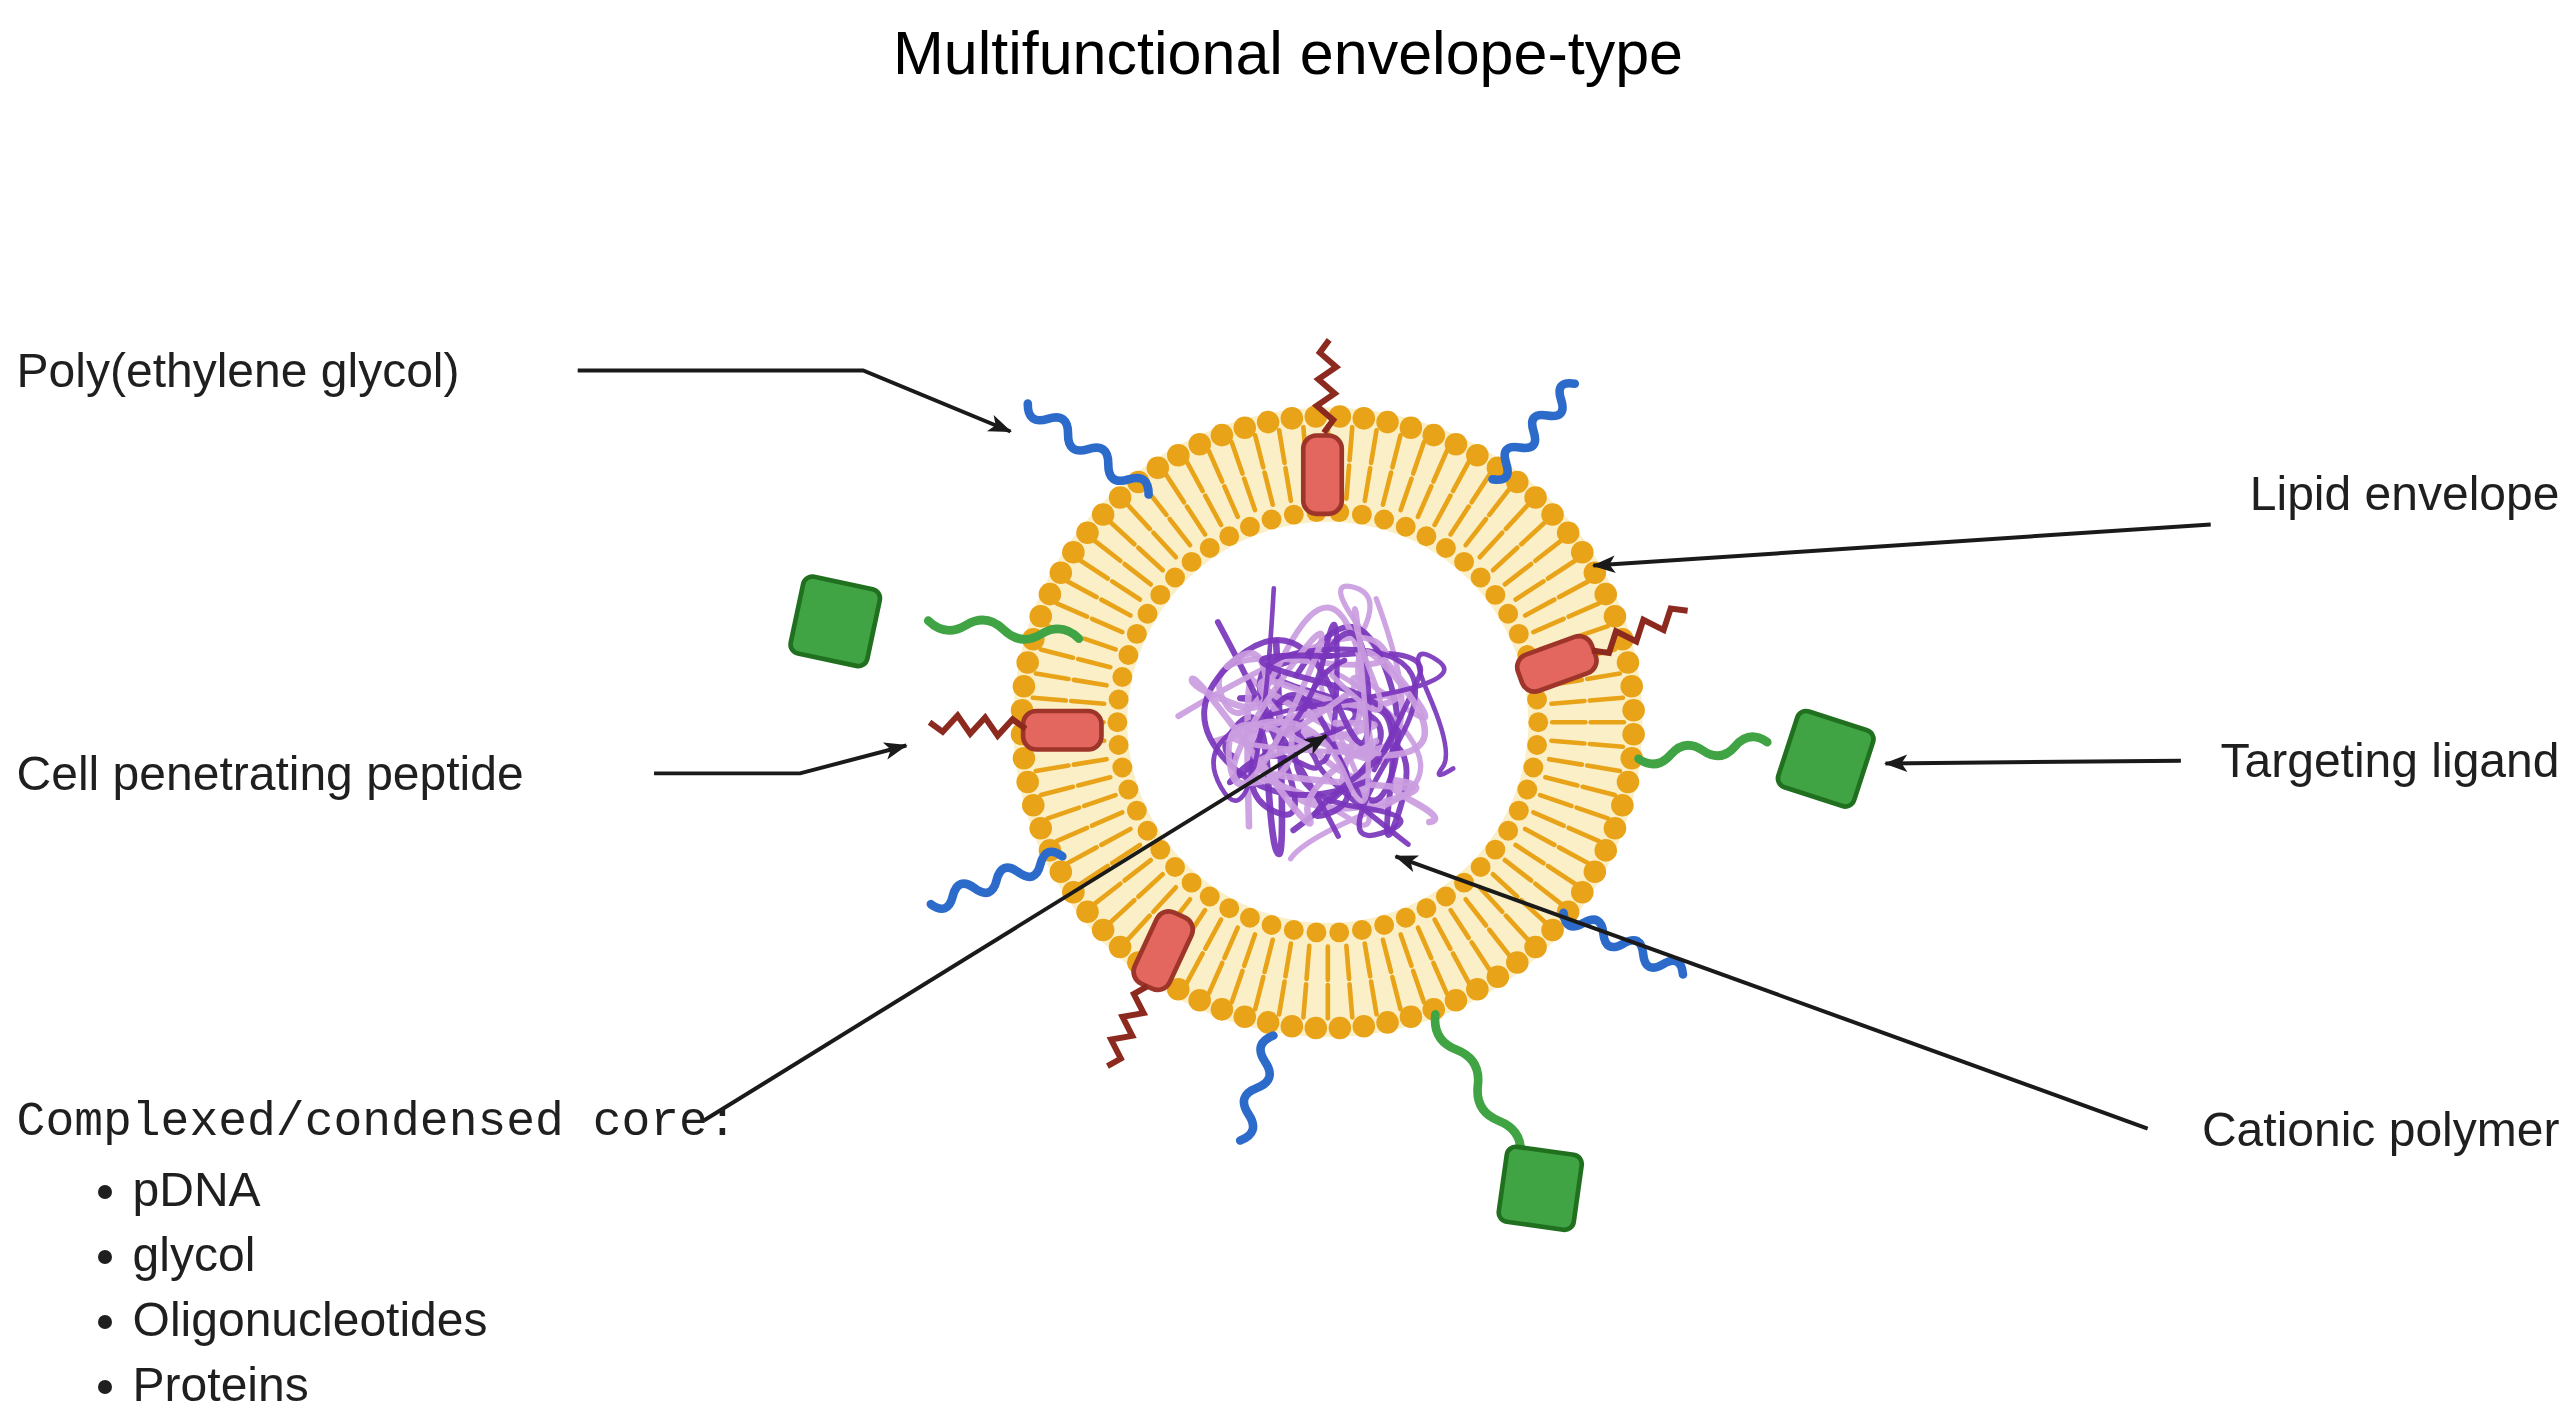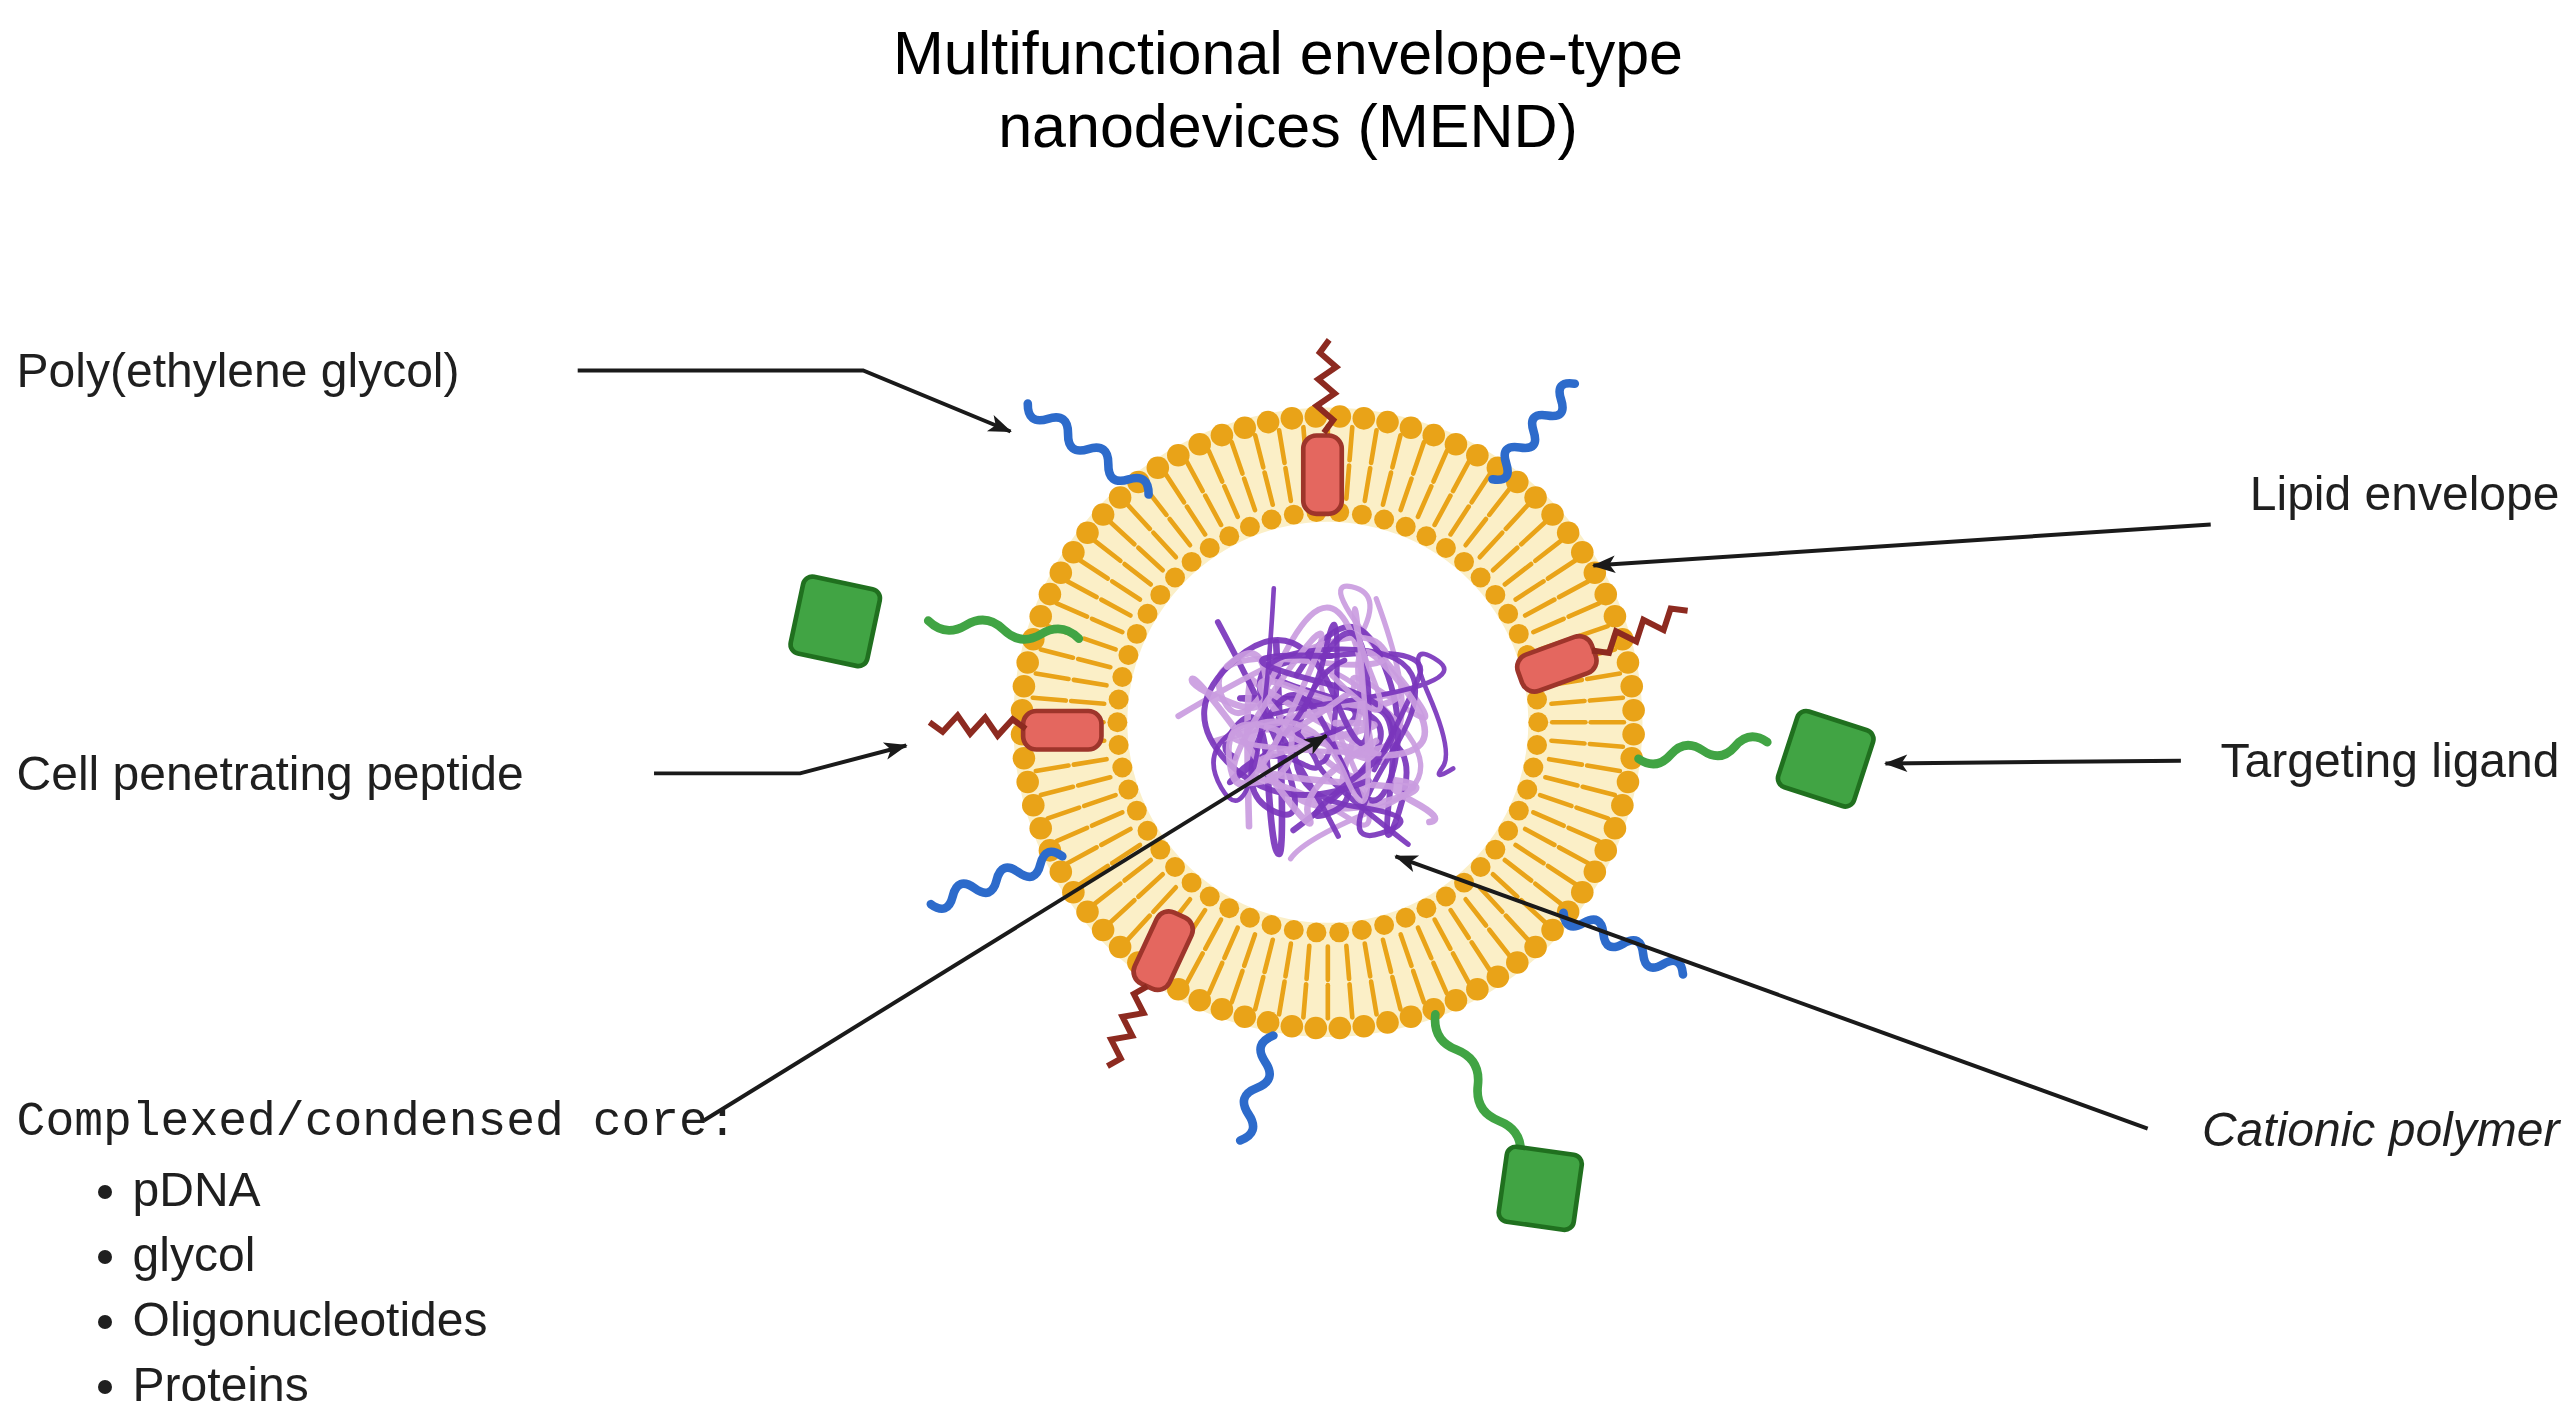--- a/index.html
+++ b/index.html
@@ -385,28 +385,27 @@
     <path d="M 3330 790 L 2400 852" marker-end="url(#ah)"></path>
     <path d="M 985 1165 L 1205 1165 L 1365 1123" marker-end="url(#ah)"></path>
     <path d="M 3285 1146 L 2840 1150" marker-end="url(#ah)"></path>
     <path d="M 1060 1688 L 1998 1108" marker-end="url(#ah)"></path>
     <path d="M 3235 1700 L 2102 1290" marker-end="url(#ah)"></path>
   </g>
 </svg>
 
 <div class="title">
   <div>Multifunctional envelope-type</div>
-  <div>nanodevices (MEND)</div>
 </div>
 
 <div class="lbl lbl-left" style="top:370px;">Poly(ethylene glycol)</div>
 <div class="lbl lbl-left" style="top:773px;">Cell penetrating peptide</div>
 <div class="lbl lbl-right" style="top:493px;">Lipid envelope</div>
 <div class="lbl lbl-right" style="top:760px;">Targeting ligand</div>
-<div class="lbl lbl-right" style="top:1129px;font-style:italic;">Cationic polymer</div>
+<div class="lbl lbl-right" style="top:1129px;">Cationic polymer</div>
 
 <div class="coreblock">
   <div class="heading">Complexed/condensed core:</div>
   <ul>
     <li>pDNA</li>
     <li>glycol</li>
     <li>Oligonucleotides</li>
     <li>Proteins</li>
   </ul>
 </div>

